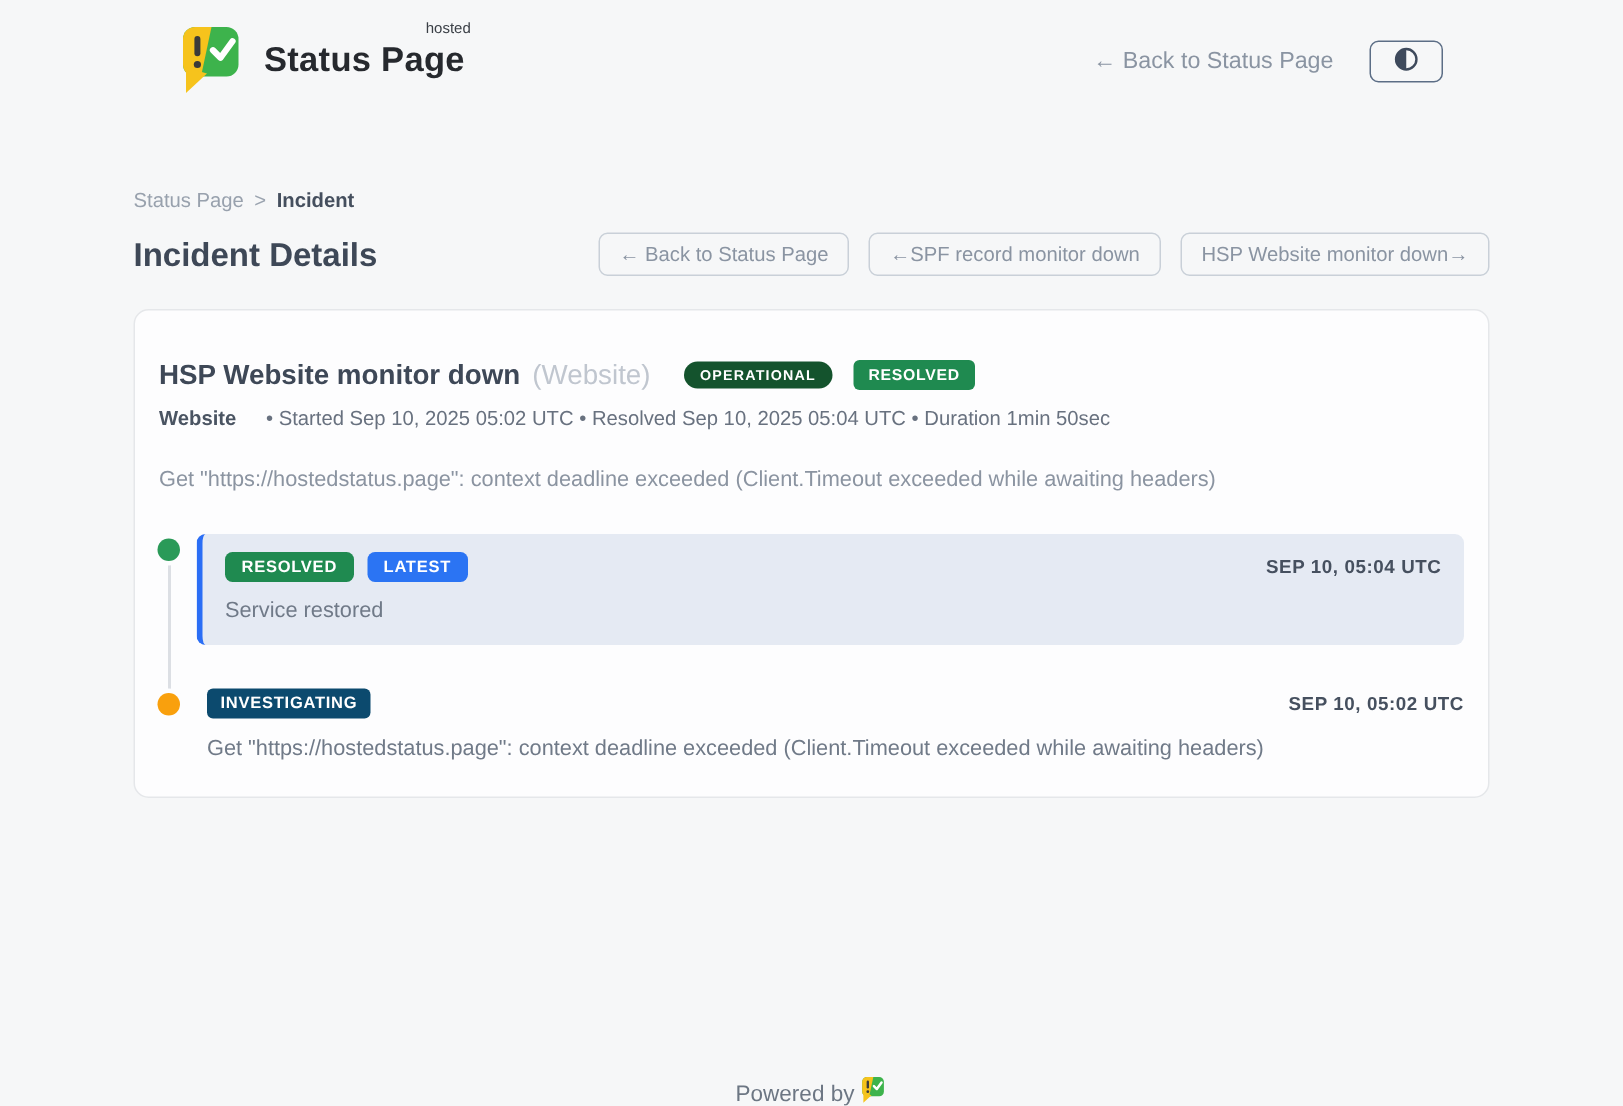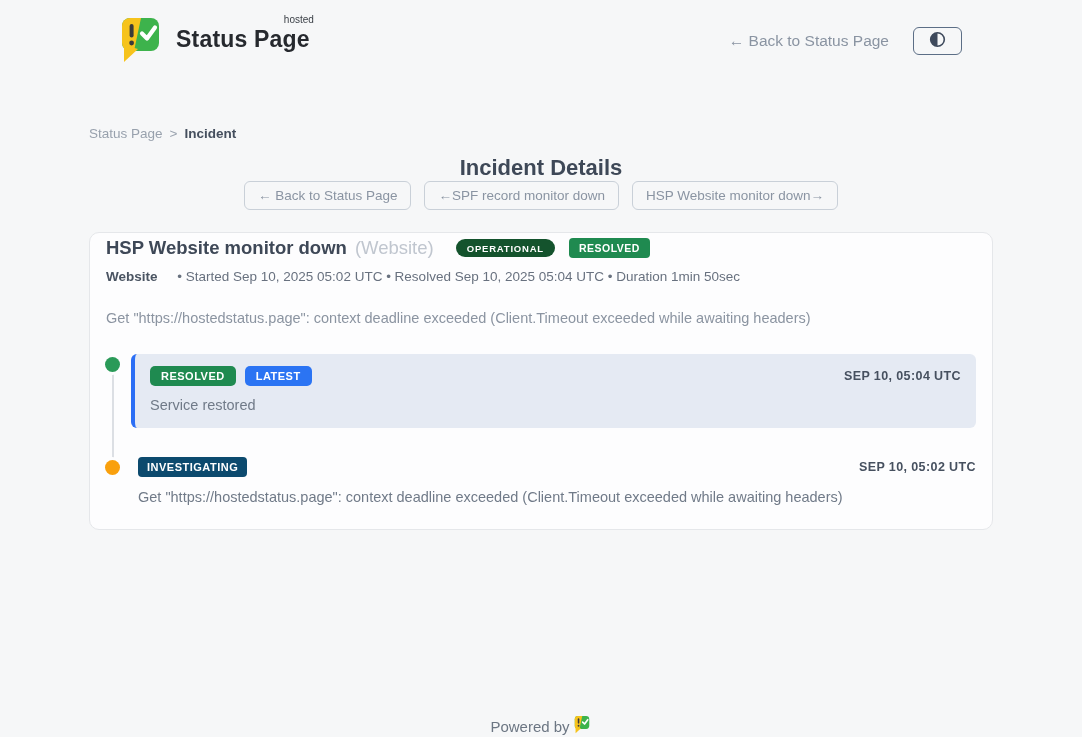--- a/index.html
+++ b/index.html
@@ -27,33 +27,33 @@
     width:49px; height:28px; border:1px solid #5c6e86; border-radius:6px;
     background:transparent; display:flex; align-items:center; justify-content:center;
     cursor:pointer;
   }
 
   
   .main { width:904px; margin:50px auto 0 auto; }
   .breadcrumb { font-size:13.5px; color:#98a1ad; }
   .breadcrumb .sep { margin:0 7px; color:#9aa3af; }
   .breadcrumb .current { color:#454f5e; font-weight:700; }
-  .title-row { display:flex; align-items:center; justify-content:space-between; margin-top:14px;flex-direction:column; }
+  .title-row { display:flex; align-items:center; justify-content:space-between; margin-top:14px; }
   .page-title { font-size:22px; font-weight:700; color:#3e4857; }
   .nav-buttons { display:flex; gap:13px; }
   .nav-btn {
     border:1.5px solid #c9d0d8; border-radius:6px; background:transparent;
     color:#8a94a2; font-size:13.5px; padding:6px 13px; cursor:pointer;
     font-family:"Liberation Sans", sans-serif; white-space:nowrap;
   }
 
   
   .card {
     margin-top:22px; background:#fdfdfe; border:1px solid #e5e7ea;
-    border-radius:10px; padding:0 16px 24px 16px;
+    border-radius:10px; padding:28px 16px 24px 16px;
   }
   .card-title-row { display:flex; align-items:center; gap:8px; margin-top:4px; }
   .incident-title { font-size:18.5px; font-weight:700; color:#3e4857; }
   .incident-component { font-size:18.5px; font-weight:400; color:#c0c6cf; }
   .badge { color:#fff; font-weight:700; display:inline-block; line-height:1; }
   .badge-operational {
     background:#14532d; font-size:9.5px; letter-spacing:.8px;
     padding:5px 11px 4px; border-radius:999px; margin-left:14px;
   }
   .badge-resolved-hdr {

